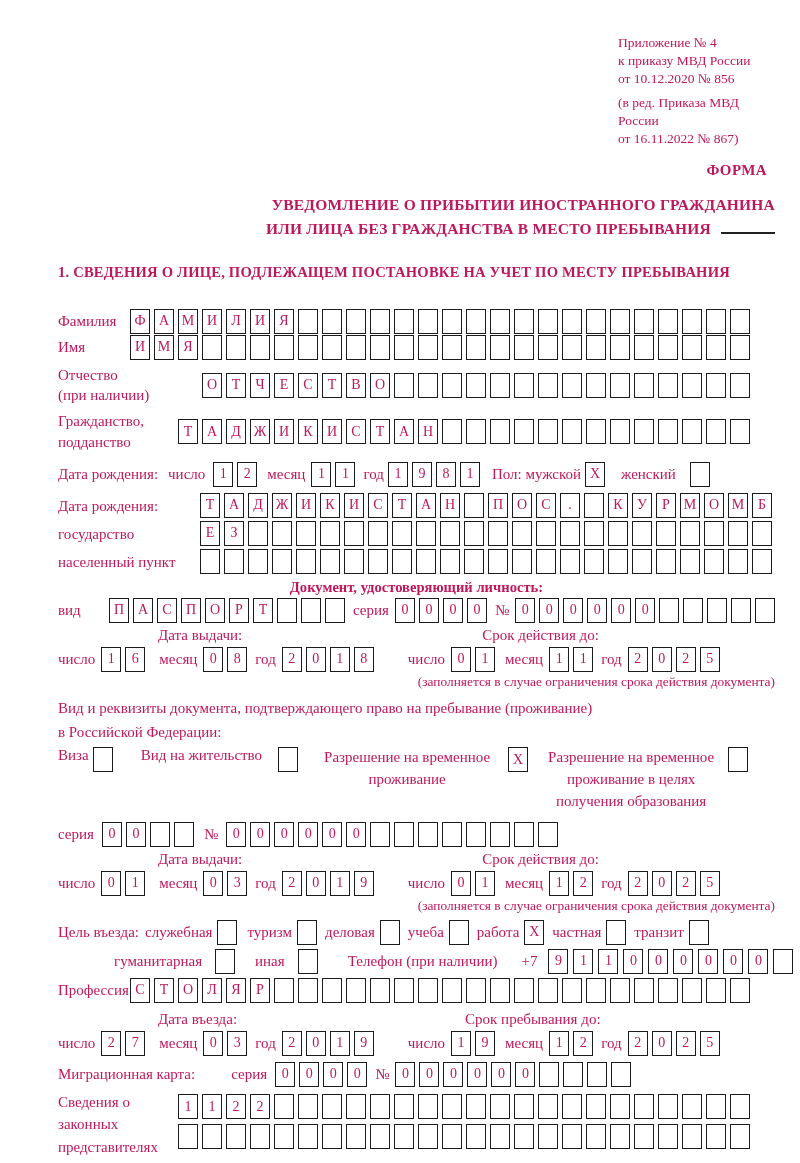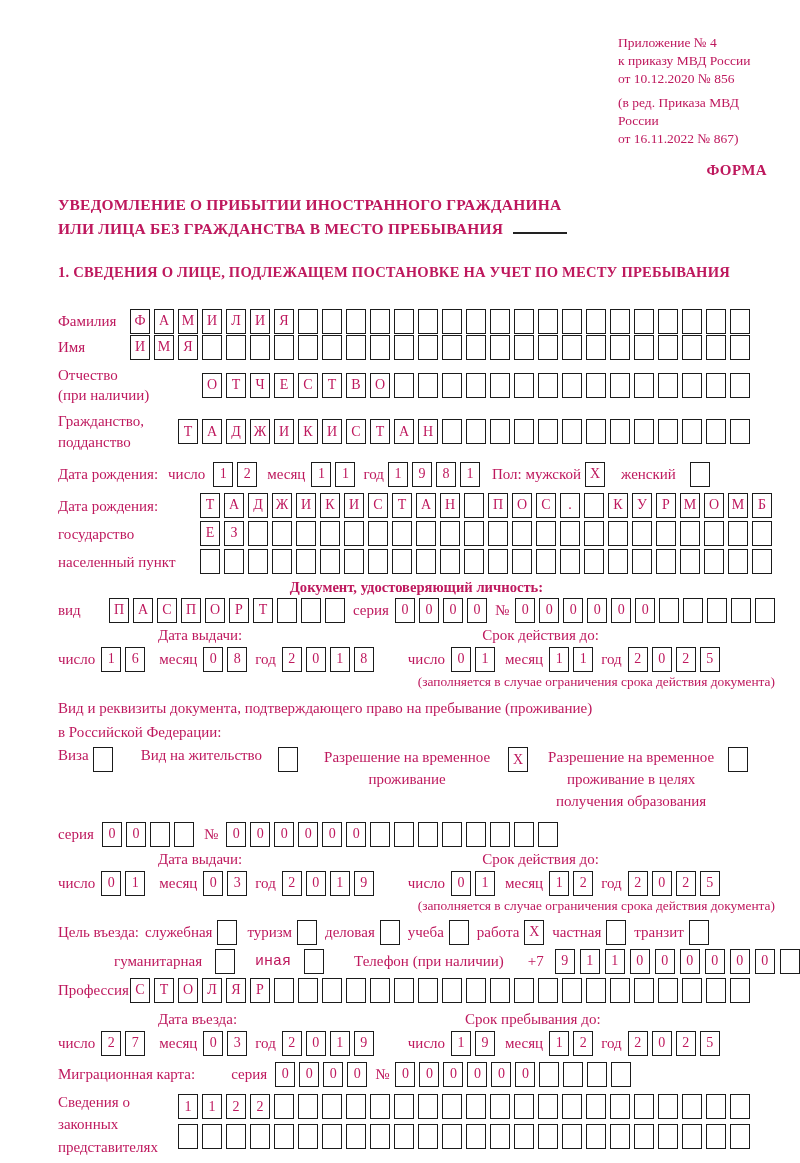--- a/index.html
+++ b/index.html
@@ -4,37 +4,37 @@
 <style>
   html,body{margin:0;padding:0;background:#e9e9e9;}
   .page{
     width:800px;height:1163px;background:#ffffff;color:#be185d;
     font-family:"Liberation Serif","DejaVu Serif",serif;font-size:15px;
     box-sizing:border-box;padding:34px 25px 0 58px;position:relative;overflow:hidden;
   }
   .annex{margin-left:560px;font-size:13.5px;line-height:1.35;}
   .annex .gap{height:5px;}
   .forma{text-align:right;font-weight:bold;margin-top:14px;margin-right:8px;font-size:15px;letter-spacing:.4px;}
-  .title{text-align:left;font-weight:bold;font-size:15.5px;line-height:1.5;margin-top:14px;letter-spacing:.2px;}
+  .title{text-align:right;font-weight:bold;font-size:15.5px;line-height:1.5;margin-top:14px;letter-spacing:.2px;}
   .blank-line{display:inline-block;width:54px;border-bottom:2px solid #222;height:12px;margin-left:10px;}
   .sec{font-weight:bold;font-size:14.6px;margin-top:24px;letter-spacing:.2px;white-space:nowrap;}
   .row{display:flex;align-items:center;}
   .lab{flex:none;line-height:1.35;}
   .w72{width:72px;}.w120{width:120px;}.w142{width:142px;}.w144{width:144px;}.w51{width:51px;}
   .boxes{display:flex;flex:none;}
   .cell{
     flex:none;width:20px;height:25px;border:1.6px solid #1b1b1b;margin-right:4px;
     display:inline-flex;align-items:center;justify-content:center;
     font-size:14px;box-sizing:border-box;background:#fff;
   }
   .stack .boxes{margin-bottom:3px;}
   .mt1{margin-top:1px;}.mt2{margin-top:2px;}.mt4{margin-top:4px;}.mt5{margin-top:5px;}
   .mt6{margin-top:6px;}.mt8{margin-top:8px;}.mt9{margin-top:9px;}.mt10{margin-top:10px;}.mt28{margin-top:28px;}
   .ml4{margin-left:4px;text-align:center;}.ml6{margin-left:6px;}.ml8{margin-left:8px;}.ml10{margin-left:10px;}
-  .ml12{margin-left:12px;}.ml14{margin-left:14px;}.ml16{margin-left:16px;}.ml20{margin-left:20px;font-family:Liberation Mono, monospace;}
+  .ml12{margin-left:12px;}.ml14{margin-left:14px;}.ml16{margin-left:16px;}.ml20{margin-left:20px;}
   .ml24{margin-left:24px;}.ml30{margin-left:30px;}.ml36{margin-left:36px;}.ml56{margin-left:56px;}
   .center-b{text-align:center;font-weight:bold;font-size:14.6px;}
   .dheads{display:flex;font-size:15px;}
   .dheads .dh1{margin-left:100px;}
   .dheads .dh2{margin-left:240px;}
   .dheads.entry .dh2{margin-left:228px;}
   .drow{display:flex;align-items:center;margin-top:3px;}
   .drow .dl{margin-right:6px;}
   .gapR{margin-left:30px;}
   .note{text-align:right;font-size:13.4px;margin-top:2px;}

